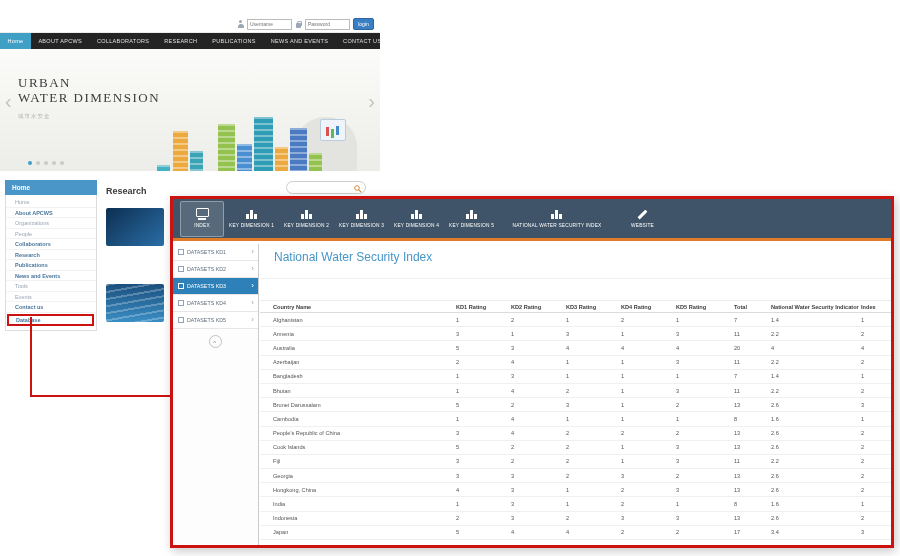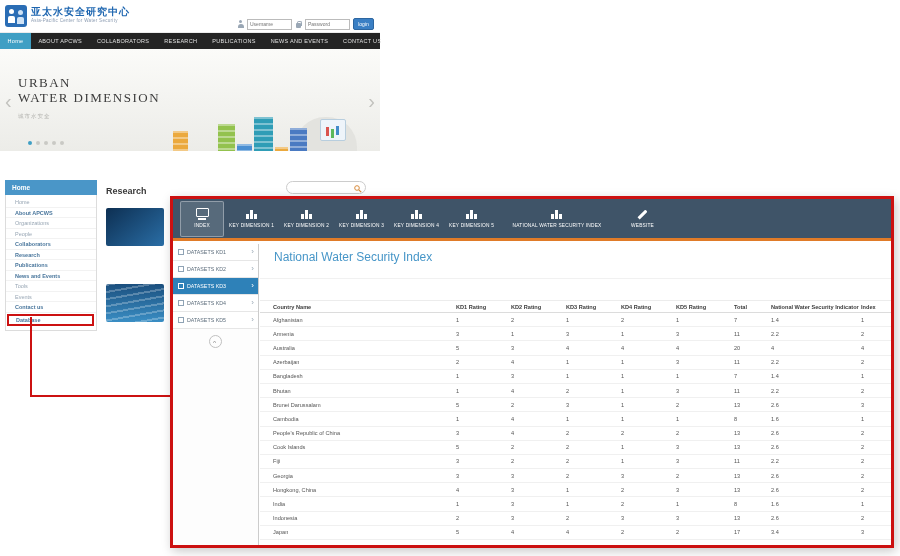--- a/index.html
+++ b/index.html
@@ -21,21 +21,21 @@
   .mini-icon.lock::after { content:""; position:absolute; left:2px; top:0.5px; width:3px; height:4px; border:1px solid #9aa7b5; border-bottom:none; border-radius:2px 2px 0 0; }
   .login input { width:45px; height:11px; font-size:5px; border:1px solid #bbb; padding:0 2px; color:#555; font-family:"Liberation Sans",sans-serif; }
   .login-btn { width:21px; height:12px; background:#3a7fc4; color:#fff; font-size:5px; border:1px solid #2d66a0; border-radius:2px; font-family:"Liberation Sans",sans-serif; }
 
   
   .site-nav { position:absolute; left:0; top:33px; width:380px; height:16px; background:#242424; display:flex; }
   .nav-item { font-size:5.5px; color:#e0e0e0; line-height:16px; padding:0 7.5px; letter-spacing:.3px; white-space:nowrap; }
   .nav-item.active { background:#3f9fc4; color:#fff; }
 
   
-  .banner { position:absolute; left:0; top:49px; width:380px; height:102px; background:linear-gradient(#fbfbf9,#ecece8); overflow:hidden; }
+  .banner { position:absolute; left:0; top:49px; width:380px; height:122px; background:linear-gradient(#fbfbf9,#ecece8); overflow:hidden; }
   .banner-title { position:absolute; left:18px; top:26px; font-family:"Liberation Serif",serif; font-size:13px; letter-spacing:1.5px; color:#3c3c3c; line-height:15px; }
   .banner-caption { position:absolute; left:18px; top:64px; font-size:5.5px; color:#b2b2ae; letter-spacing:1px; }
   .arr { position:absolute; top:42px; font-size:20px; color:#c2c2be; line-height:20px; }
   .arr.prev { left:5px; } .arr.next { right:5px; }
   .dots { position:absolute; left:28px; bottom:6px; display:flex; gap:4px; }
   .dot { width:4px; height:4px; border-radius:50%; background:#c9c9c5; }
   .dot.active { background:#3f9fc4; }
 
   .city { position:absolute; left:145px; top:60px; width:225px; height:96px; }
   .city > div { position:absolute; }
@@ -110,27 +110,20 @@
   .tbl-head, .tr { display:grid; grid-template-columns:183px 55px 55px 55px 55px 58px 37px 90px 1fr; padding-left:13px; align-items:center; }
   .tbl-head { height:13px; border-top:1px solid #ececec; border-bottom:1px solid #dcdcdc; }
   .th { font-size:5.6px; font-weight:bold; color:#3c3c3c; white-space:nowrap; }
   .tr { height:14.2px; border-bottom:1px solid #f0f0f0; }
   .td { font-size:5.6px; color:#555; white-space:nowrap; }
 </style>
 </head>
 <body>
 
 <div class="site-header">
-  <div class="logo-wrap">
-    <div class="logo-icon"></div>
-    <div>
-      <div class="logo-zh">亚太水安全研究中心</div>
-      <div class="logo-en">Asia-Pacific Center for Water Security</div>
-    </div>
-  </div>
   <div class="login">
     <span class="mini-icon person"></span>
     <input type="text" placeholder="Username" style="">
     <span class="mini-icon lock"></span>
     <input type="password" placeholder="Password" style="">
     <button class="login-btn">login</button>
   </div>
 </div>
 
 <div class="site-nav">

